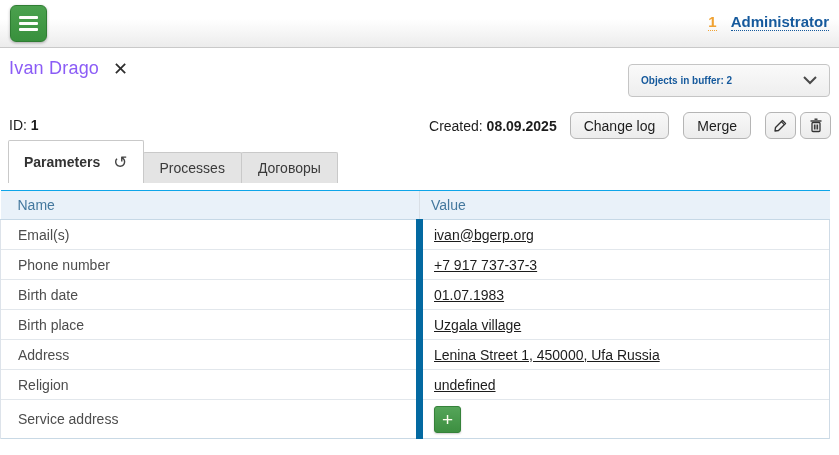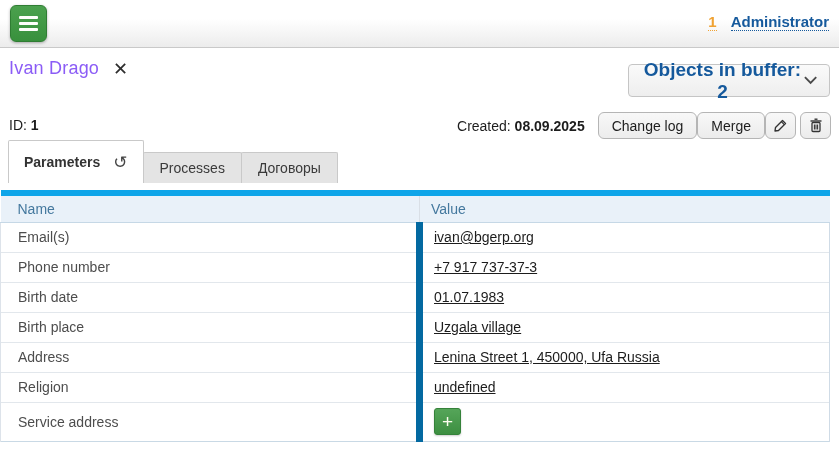--- a/index.html
+++ b/index.html
@@ -40,38 +40,38 @@
   .page-title { font-size: 18px; color: #8b5cf6; letter-spacing: 0.2px; }
   .close-x { margin-left: 14px; font-size: 18px; color: #2d2d2d; cursor: pointer; line-height: 1; }
 
   .buffer-btn {
     position: absolute; right: 9px; top: 64px; width: 202px; height: 33px;
     background: linear-gradient(#fafafa, #eeeeee);
     border: 1px solid #c5c5c5; border-radius: 4px;
     display: flex; align-items: center; justify-content: space-between;
     padding: 0 12px; cursor: pointer;
     font-family: "Liberation Sans", sans-serif;
-    font-size: 19px; font-weight: bold; color: #15599c;
+    font-size: 10px; font-weight: bold; color: #15599c;
   }
 
   
   .meta-row { position: absolute; left: 0; top: 112px; width: 839px; height: 27px; }
   .id-wrap { position: absolute; left: 9px; top: 5px; font-size: 14px; color: #1d1d1d; }
   .id-wrap b { font-weight: bold; }
   .meta-right { position: absolute; right: 8px; top: 0; display: flex; align-items: center; height: 27px; }
   .created { font-size: 14px; color: #1d1d1d; margin-right: 13px; }
   .created b { font-weight: bold; }
   .btn {
     height: 27px; padding: 0 13px;
     background: linear-gradient(#f8f8f8, #ececec);
     border: 1px solid #b5b5b5; border-radius: 6px;
     font-family: "Liberation Sans", sans-serif;
     font-size: 14px; color: #1d1d1d; cursor: pointer;
   }
-  .btn + .btn { }
+  .btn + .btn { margin-left: 14px; }
   .icon-btn { width: 31px; padding: 0; display: inline-flex; align-items: center; justify-content: center; }
   .icon-btn.trash { margin-left: 4px; }
   .icon-btn svg { display: block; }
 
   
   .tabs { position: absolute; left: 8px; top: 140px; height: 43px; display: flex; align-items: flex-end; text-align: center; }
   .tab {
     display: flex; align-items: center;
     background: #e4e4e4; border: 1px solid #c9c9c9; border-bottom: none;
     border-radius: 2px 2px 0 0;
@@ -84,21 +84,21 @@
   }
   .refresh-ico { font-size: 17px; font-weight: normal; color: #444; cursor: pointer; line-height: 1; }
 
   
   .param-table-wrap { position: absolute; left: 0; top: 190px; width: 830px; }
   table.params { width: 100%; border-collapse: collapse; table-layout: fixed; }
   table.params col.c1 { width: 419px; }
   .params thead th {
     background: #e9f1f9; color: #44789e; font-weight: normal; font-size: 14px;
     text-align: left; height: 29px; padding: 0 0 0 17px;
-    border-top: 6px solid #0ea5e9; border-bottom: 1px solid #c6d8e6;
+    border-top: 1px solid #0ea5e9; border-bottom: 1px solid #c6d8e6;
   }
   .params thead th.h-value { padding-left: 11px; border-left: 1px solid #d9dfe6; }
   .params td { height: 30px; font-size: 14px; vertical-align: middle; }
   .params tr { border-bottom: 1px solid #e2e7ec; }
   .params tbody tr:last-child { border-bottom: 1px solid #c9d9e5; }
   .params tbody tr:last-child td { height: 39px; }
   .cell-name { color: #4d4d4d; padding-left: 17px; border-left: 1px solid #dde3ea; }
   .cell-value { padding-left: 11px; border-left: 7px solid #0369a1; border-right: 1px solid #cfdbe6; }
   .value-link { color: #1c1c1c; text-decoration: underline; cursor: pointer; }
   .add-btn {

